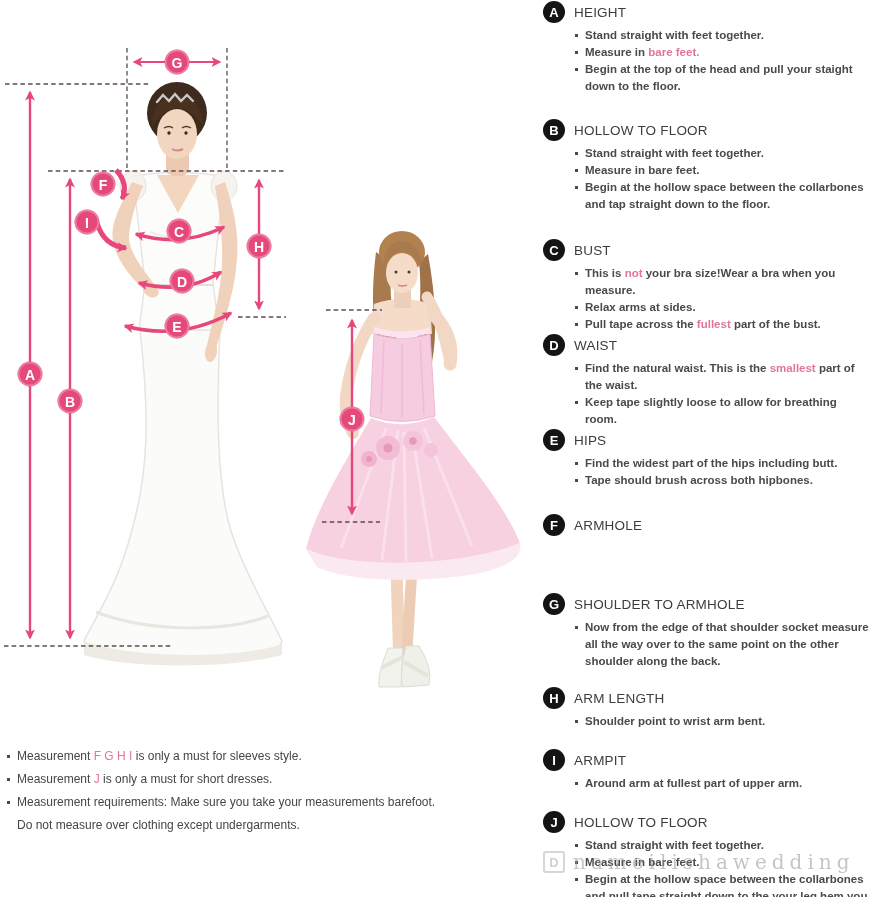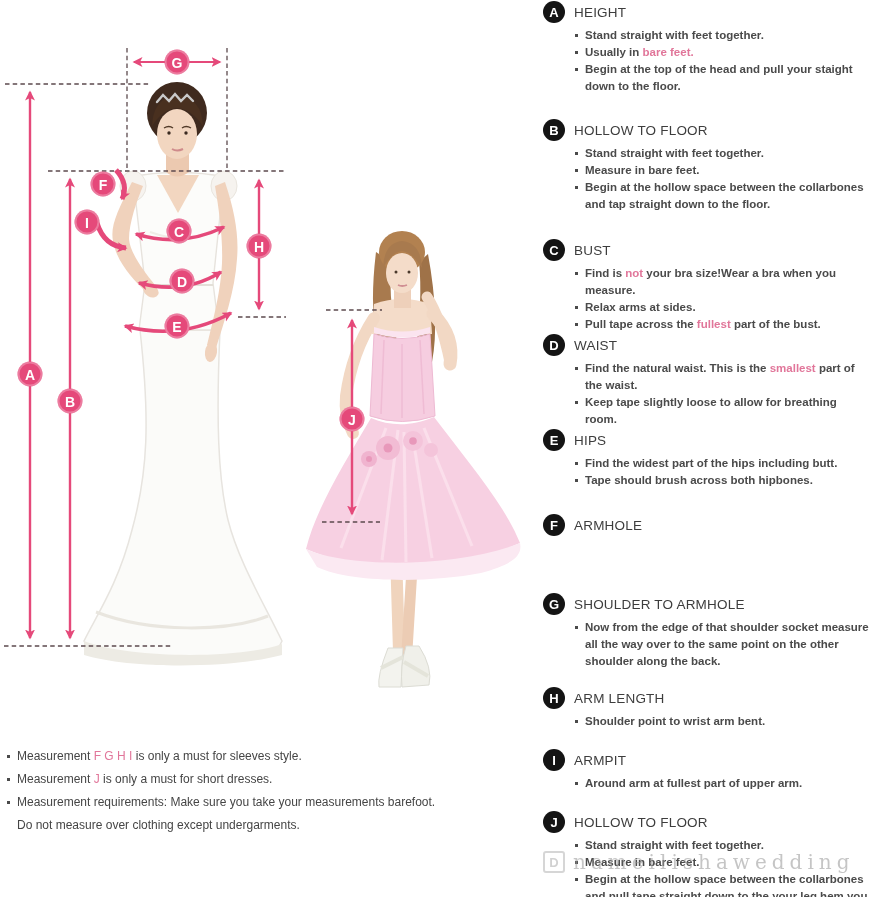--- a/index.html
+++ b/index.html
@@ -191,42 +191,42 @@
     </div>
 
   <div id="sections">
       <div class="section" style="top: 1px;">
         <div class="sec-head">
           <span class="badge">A</span>
           <span class="sec-title">HEIGHT</span>
         </div>
         <ul class="bullets">
           <li><span>Stand straight with feet together.</span></li>
-          <li><span>Usually in </span><span class="hl">bare feet.</span></li>
+          <li><span>Measure in </span><span class="hl">bare feet.</span></li>
           <li><span>Begin at the top of the head and pull your staight down to the floor.</span></li>
         </ul>
       </div>
       <div class="section" style="top: 119px;">
         <div class="sec-head">
           <span class="badge">B</span>
           <span class="sec-title">HOLLOW TO FLOOR</span>
         </div>
         <ul class="bullets">
           <li><span>Stand straight with feet together.</span></li>
           <li><span>Measure in bare feet.</span></li>
           <li><span>Begin at the hollow space between  the collarbones and tap straight down to the floor.</span></li>
         </ul>
       </div>
       <div class="section" style="top: 239px;">
         <div class="sec-head">
           <span class="badge">C</span>
           <span class="sec-title">BUST</span>
         </div>
         <ul class="bullets">
-          <li><span>Find is </span><span class="hl">not</span><span> your bra size!Wear a bra when you measure.</span></li>
+          <li><span>This is </span><span class="hl">not</span><span> your bra size!Wear a bra when you measure.</span></li>
           <li><span>Relax arms at sides.</span></li>
           <li><span>Pull tape across the </span><span class="hl">fullest</span><span> part of the bust.</span></li>
         </ul>
       </div>
       <div class="section" style="top: 334px;">
         <div class="sec-head">
           <span class="badge">D</span>
           <span class="sec-title">WAIST</span>
         </div>
         <ul class="bullets">

